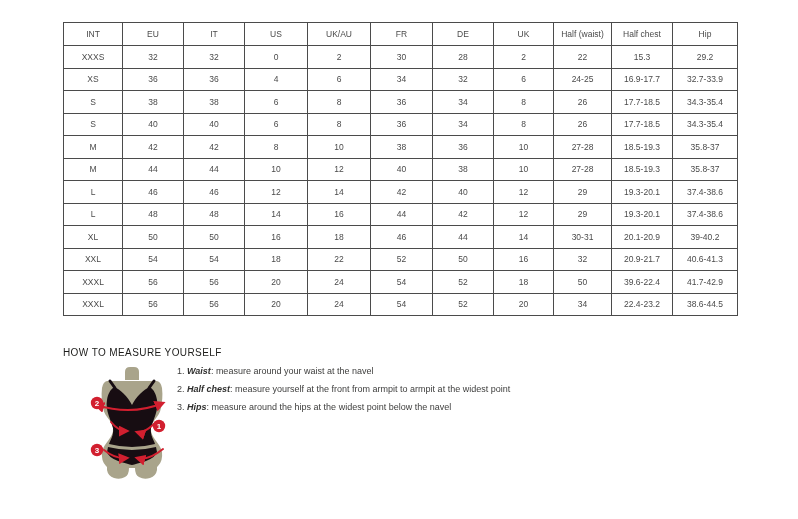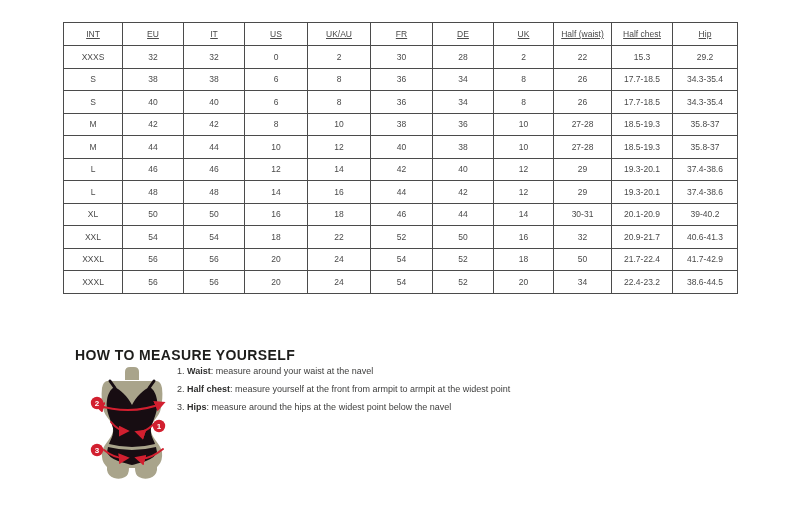--- a/index.html
+++ b/index.html
@@ -11,32 +11,32 @@
   .size-table{
     position:absolute;left:63px;top:22px;
     border-collapse:collapse;table-layout:fixed;width:674px;
   }
   .size-table th,.size-table td{
     border:1px solid #4b4b4b;
     font-size:8.5px;font-weight:400;color:#4a4a4a;
     text-align:center;vertical-align:middle;padding:0;
     height:21.5px;overflow:hidden;white-space:nowrap;
   }
-  .size-table thead th{height:22px;text-decoration:underline;}
+  .size-table thead th{height:22px;}
   
   .measure-title{
-    position:absolute;left:75px;top:347px;
-    font-size:14px;font-weight:700;color:#1d1d1b;letter-spacing:.4px;
+    position:absolute;left:63px;top:347px;
+    font-size:10px;font-weight:400;color:#1d1d1b;letter-spacing:.4px;
   }
   .instructions{
     position:absolute;left:177px;top:366px;
     font-size:9px;color:#3e3e3d;
   }
   .instruction{margin-bottom:8px;line-height:10px;}
-  .instruction b{color:#2f2f2e;}
+  .instruction b{color:#2f2f2e;font-style:italic;}
   .figure-wrap{
     position:absolute;left:82px;top:364px;width:112px;height:118px;
   }
   .figure-wrap svg{display:block;width:112px;height:118px;}
   .badge-num{
     font-family:"Liberation Sans",sans-serif;font-size:8px;font-weight:700;
   }
 </style>
 </head>
 <body>
@@ -78,20 +78,33 @@
         <td>0</td>
         <td>2</td>
         <td>30</td>
         <td>28</td>
         <td>2</td>
         <td>22</td>
         <td>15.3</td>
         <td>29.2</td>
       </tr>
       <tr>
+        <td>XS</td>
+        <td>36</td>
+        <td>36</td>
+        <td>4</td>
+        <td>6</td>
+        <td>34</td>
+        <td>32</td>
+        <td>6</td>
+        <td>24-25</td>
+        <td>16.9-17.7</td>
+        <td>32.7-33.9</td>
+      </tr>
+      <tr>
         <td>S</td>
         <td>38</td>
         <td>38</td>
         <td>6</td>
         <td>8</td>
         <td>36</td>
         <td>34</td>
         <td>8</td>
         <td>26</td>
         <td>17.7-18.5</td>
@@ -191,21 +204,21 @@
       <tr>
         <td>XXXL</td>
         <td>56</td>
         <td>56</td>
         <td>20</td>
         <td>24</td>
         <td>54</td>
         <td>52</td>
         <td>18</td>
         <td>50</td>
-        <td>21.7-22.4</td>
+        <td>39.6-22.4</td>
         <td>41.7-42.9</td>
       </tr>
       <tr>
         <td>XXXL</td>
         <td>56</td>
         <td>56</td>
         <td>20</td>
         <td>24</td>
         <td>54</td>
         <td>52</td>

